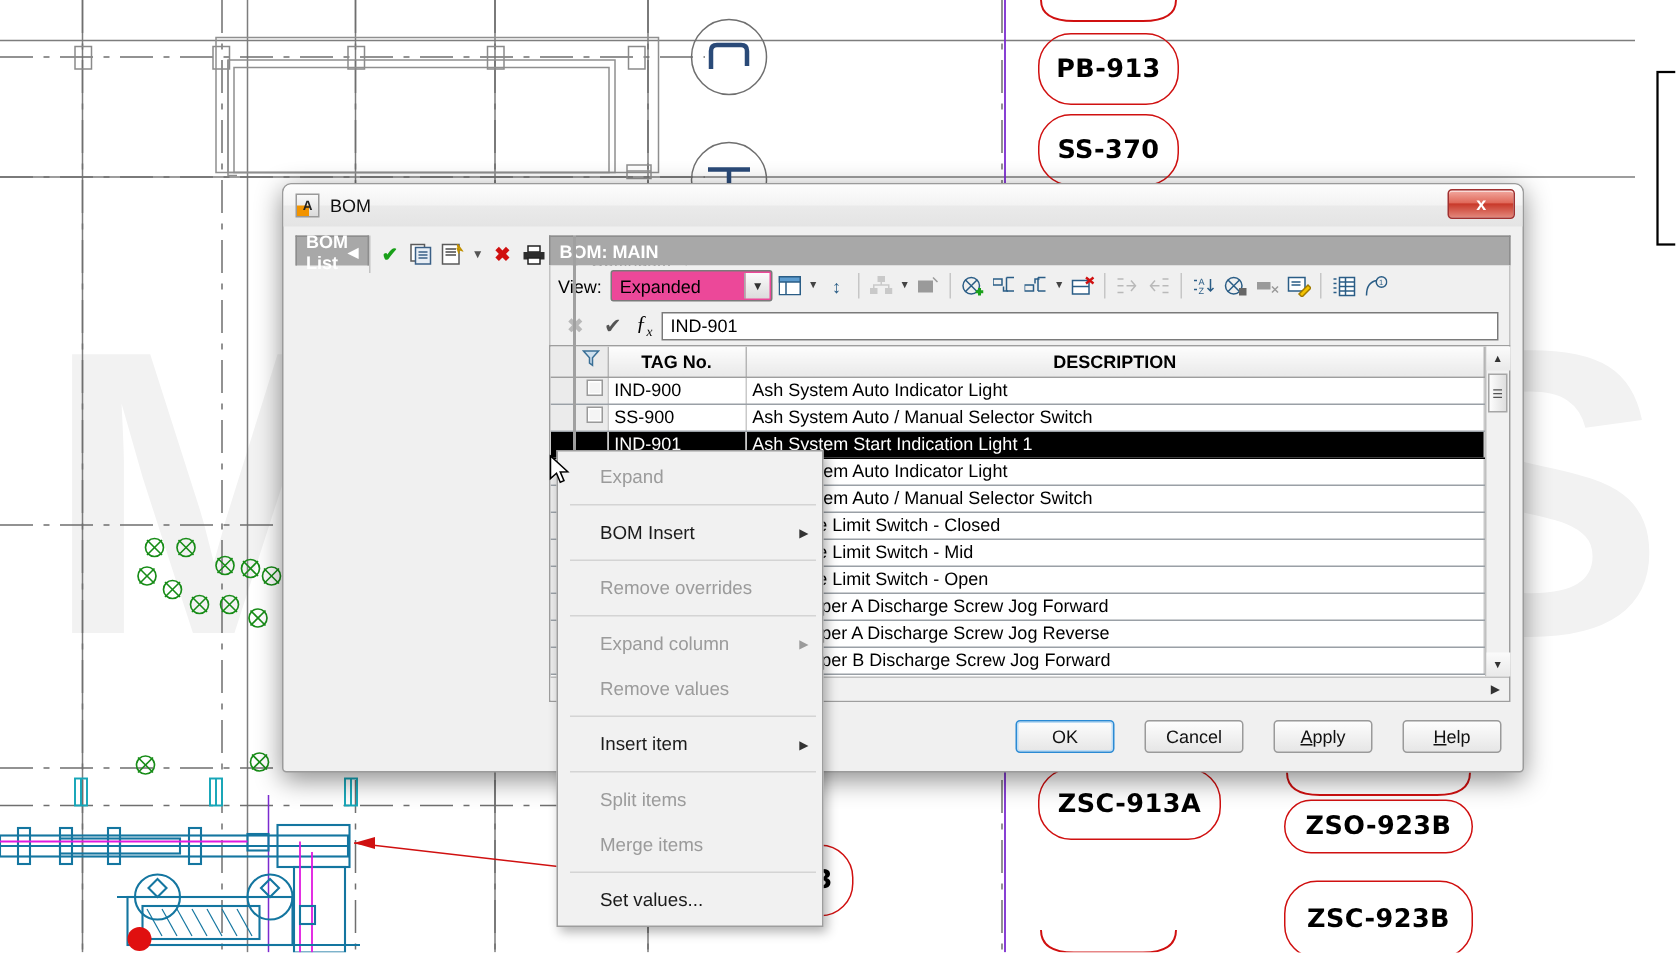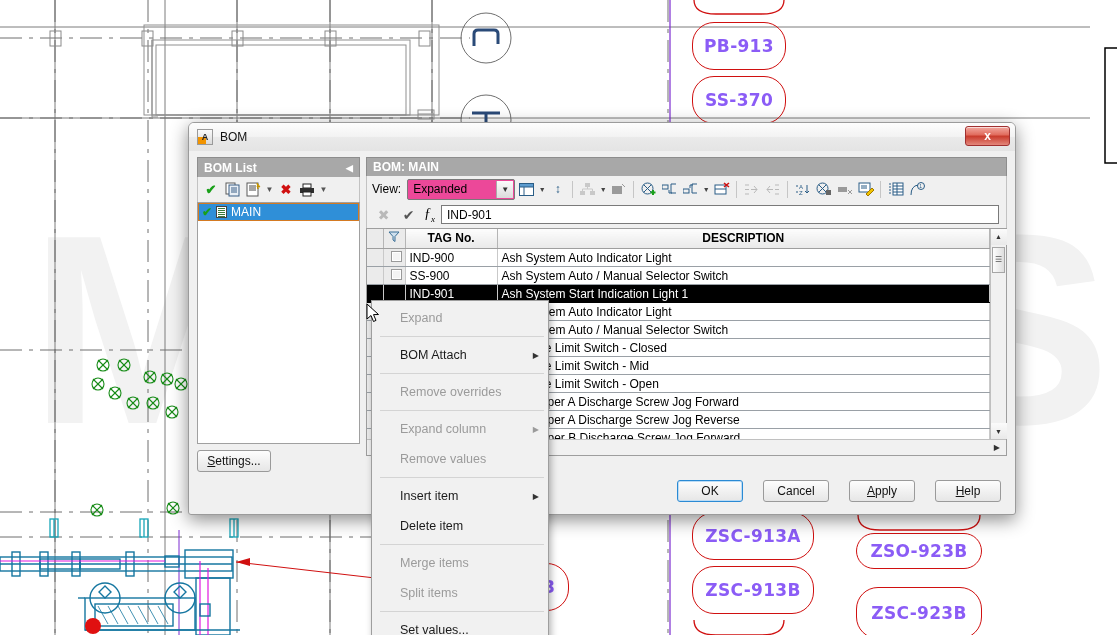--- a/index.html
+++ b/index.html
@@ -16,21 +16,21 @@
   #cad svg { position:absolute; top:0; left:0; }
 
   .wm { position:absolute; font-family:"Liberation Sans",sans-serif;
         font-weight:bold; color:#f2f2f2; user-select:none; }
 
   
   .tag {
     position:absolute;
     border:1.3px solid #d01010;
     border-radius:22px;
-    color:#8b5cf6;
+    color:#000000;
     font-family:"DejaVu Sans", sans-serif;
     font-weight:bold;
     display:flex; align-items:center; justify-content:center;
     background:transparent;
     letter-spacing:0.3px;
     text-align:center;
   }
 
   
   #dialog {
@@ -66,21 +66,21 @@
     background:linear-gradient(to bottom,#f2a9a0 0%,#e06a5b 45%,#c8392a 50%,#e3877b 100%);
     color:#fff; font-weight:bold; font-size:12px;
     display:flex; align-items:center; justify-content:center;
     box-shadow:inset 0 1px 0 rgba(255,255,255,.6);
     cursor:default;
   }
 
   #dlgbody { flex:1 1 auto; display:flex; padding:6px 8px 0 8px; gap:6px; min-height:0; }
 
   
-  #leftpanel { width:163px; flex:0 0 163px; display:flex; flex-direction:column; }
+  #leftpanel { width:163px; flex:0 0 163px; display:flex; }
   .panelhdr {
     height:20px; background:#a8a8a8;
     color:#fff; font-weight:bold; font-size:12px;
     display:flex; align-items:center; padding:0 6px;
     border:1px solid #8d8d8d; border-bottom:none;
     justify-content:space-between;
   }
   .panelhdr .collapse { font-size:9px; color:#fff; }
   .ltoolbar {
     height:25px; background:#f0f0f0;
@@ -148,21 +148,21 @@
     display:flex; align-items:center; gap:6px; padding:0 7px;
   }
   #fbar .fx { font-style:italic; font-family:"Liberation Serif",serif; font-size:14px; }
   #fbar .fin {
     flex:1 1 auto; height:19px; background:#fff; border:1px solid #7a7a7a;
     font-size:12px; display:flex; align-items:center; padding-left:5px;
   }
 
   
   #gridwrap { flex:1 1 auto; display:flex; flex-direction:column; min-height:0;
-    border:1px solid #9e9e9e; background:#fff; margin-bottom:16px; }
+    border:1px solid #9e9e9e; background:#fff; margin-bottom:4px; }
   #gridmain { flex:1 1 auto; display:flex; min-height:0; }
   #gridcols { flex:1 1 auto; overflow:hidden; }
   table.grid { border-collapse:collapse; width:100%; table-layout:fixed; }
   table.grid th {
     height:20px; background:linear-gradient(to bottom,#fdfdfd,#e9e9e9);
     border-right:1px solid #b5b5b5; border-bottom:1px solid #9e9e9e;
     font-size:12px; font-weight:bold; color:#000;
   }
   table.grid td {
     height:18px; border-right:1px solid #c9c9c9; border-bottom:1px solid #9aa0a6;
@@ -396,21 +396,20 @@
       <path d="M 694 495 Q 694 510 716 510 L 790 510 Q 812 510 812 495"></path>
     </g>
 
     <rect x="1105" y="48" width="60" height="115" stroke="#000" stroke-width="1.5" fill="#fff"></rect>
   </svg>
 
   <div class="tag" style="left:692px;top:22px;width:94px;height:48px;font-size:17px;">PB-913</div>
   <div class="tag" style="left:692px;top:76px;width:94px;height:48px;font-size:17px;">SS-370</div>
   <div class="tag" style="left:461px;top:563px;width:108px;height:48px;font-size:17px;">ZSS-953</div>
   <div class="tag" style="left:692px;top:512px;width:122px;height:48px;font-size:17px;">ZSC-913A</div>
-  <div class="tag" style="left:692px;top:566px;width:122px;height:48px;font-size:17px;">ZSC-913B</div>
   <div class="tag" style="left:856px;top:533px;width:126px;height:36px;font-size:17px;">ZSO-923B</div>
   <div class="tag" style="left:856px;top:587px;width:126px;height:52px;font-size:17px;">ZSC-923B</div>
 </div>
 
 <div id="dialog">
 
   <div id="titlebar">
     <div class="appicon">
         <span>A</span>
       </div>
@@ -729,49 +728,46 @@
     <div class="btn"><u>H</u>elp</div>
   </div>
 </div>
 
 <div id="ctxmenu">
     <div class="mi dis">
       <span>Expand</span>
     </div>
     <div class="msep"></div>
     <div class="mi">
-      <span>BOM Attach</span>
+      <span>BOM Insert</span>
       <span class="sub">▶</span>
     </div>
     <div class="msep"></div>
     <div class="mi dis">
       <span>Remove overrides</span>
     </div>
     <div class="msep"></div>
     <div class="mi dis">
       <span>Expand column</span>
       <span class="sub">▶</span>
     </div>
     <div class="mi dis">
       <span>Remove values</span>
     </div>
     <div class="msep"></div>
     <div class="mi">
       <span>Insert item</span>
       <span class="sub">▶</span>
     </div>
-    <div class="mi">
-      <span>Delete item</span>
-    </div>
     <div class="msep"></div>
     <div class="mi dis">
+      <span>Split items</span>
+    </div>
+    <div class="mi dis">
       <span>Merge items</span>
-    </div>
-    <div class="mi dis">
-      <span>Split items</span>
     </div>
     <div class="msep"></div>
     <div class="mi">
       <span>Set values...</span>
     </div>
   </div>
 
 <svg id="cursor" width="16" height="22" viewBox="0 0 16 22">
   <path d="M1 1 L1 16 L5 12.5 L7.5 18.5 L10 17.4 L7.5 11.6 L12.5 11.5 Z" fill="#fff" stroke="#000" stroke-width="1"></path>
 </svg>

